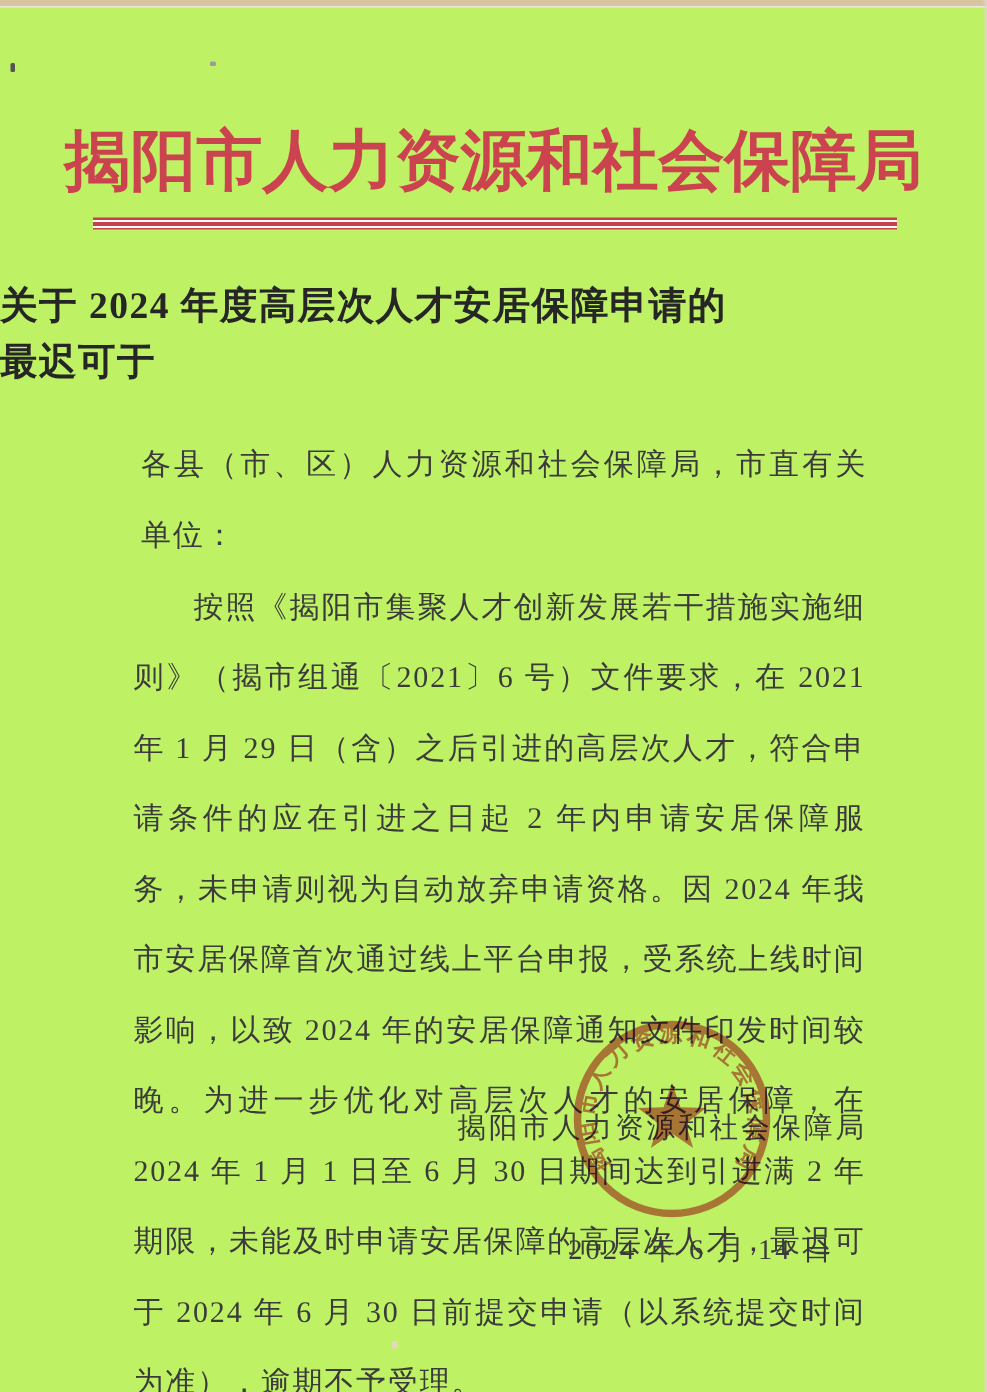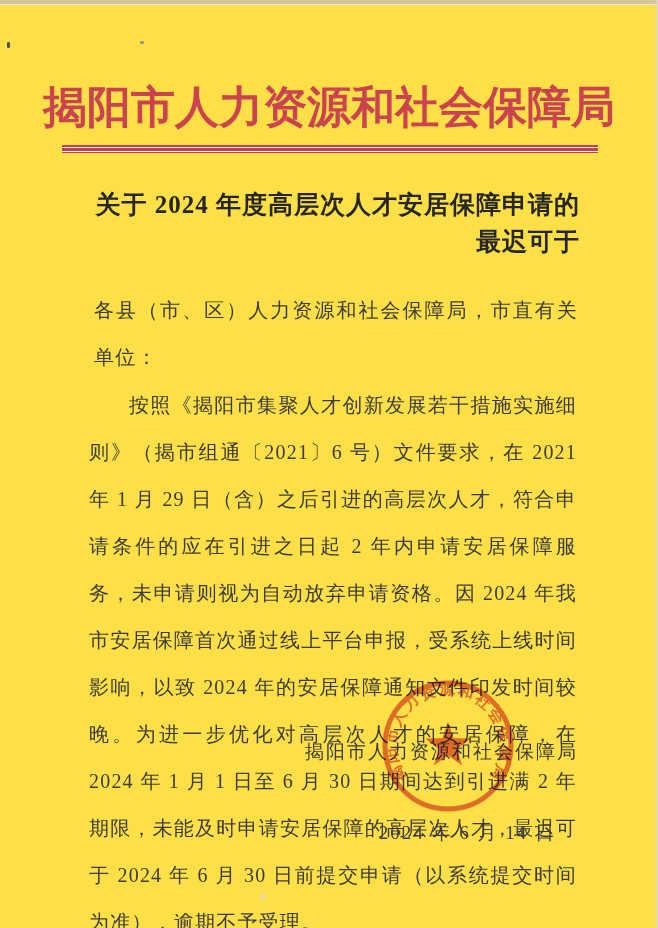--- a/index.html
+++ b/index.html
@@ -5,21 +5,21 @@
   html, body { margin: 0; padding: 0; }
   body {
     width: 658px; height: 928px;
     background: #fdfdfa;
     font-family: "Liberation Serif", "DejaVu Serif", serif;
     overflow: hidden;
     position: relative;
   }
   .page {
     position: absolute; inset: 0;
-    background: #fde047;
+    background: #bef264;
   }
   .scan-edge-top {
     position: absolute; top: 0; left: 0; width: 658px; height: 5px;
     background: linear-gradient(to bottom, #d7c5a2 0 4px, #efe9dc 4px 5px);
   }
   .scan-edge-right {
     position: absolute; top: 0; right: 0; width: 3px; height: 928px;
     background: linear-gradient(to left, #ddd8cd, rgba(255,255,255,0));
   }
   .speck { position: absolute; background: #555; border-radius: 1px; }
@@ -40,21 +40,21 @@
     background: linear-gradient(to bottom,
       #c8404e 0, #c8404e 2px,
       #fefefc 2px, #fefefc 3px,
       #c8404e 3px, #c8404e 6px,
       #fefefc 6px, #fefefc 7px,
       #c8404e 7px, #c8404e 8px);
   }
 
   .notice-title {
     position: absolute; top: 186px; left: 0; width: 580px;
-    text-align: right;
+    text-align: left;
     font-size: 25px; font-weight: bold;
     color: #262626;
     line-height: 37px;
     letter-spacing: 1px;
   }
 
   .doc-body {
     position: absolute; top: 287px; left: 88px; width: 490px;
     font-size: 20px; line-height: 47px;
     letter-spacing: 1.2px;

